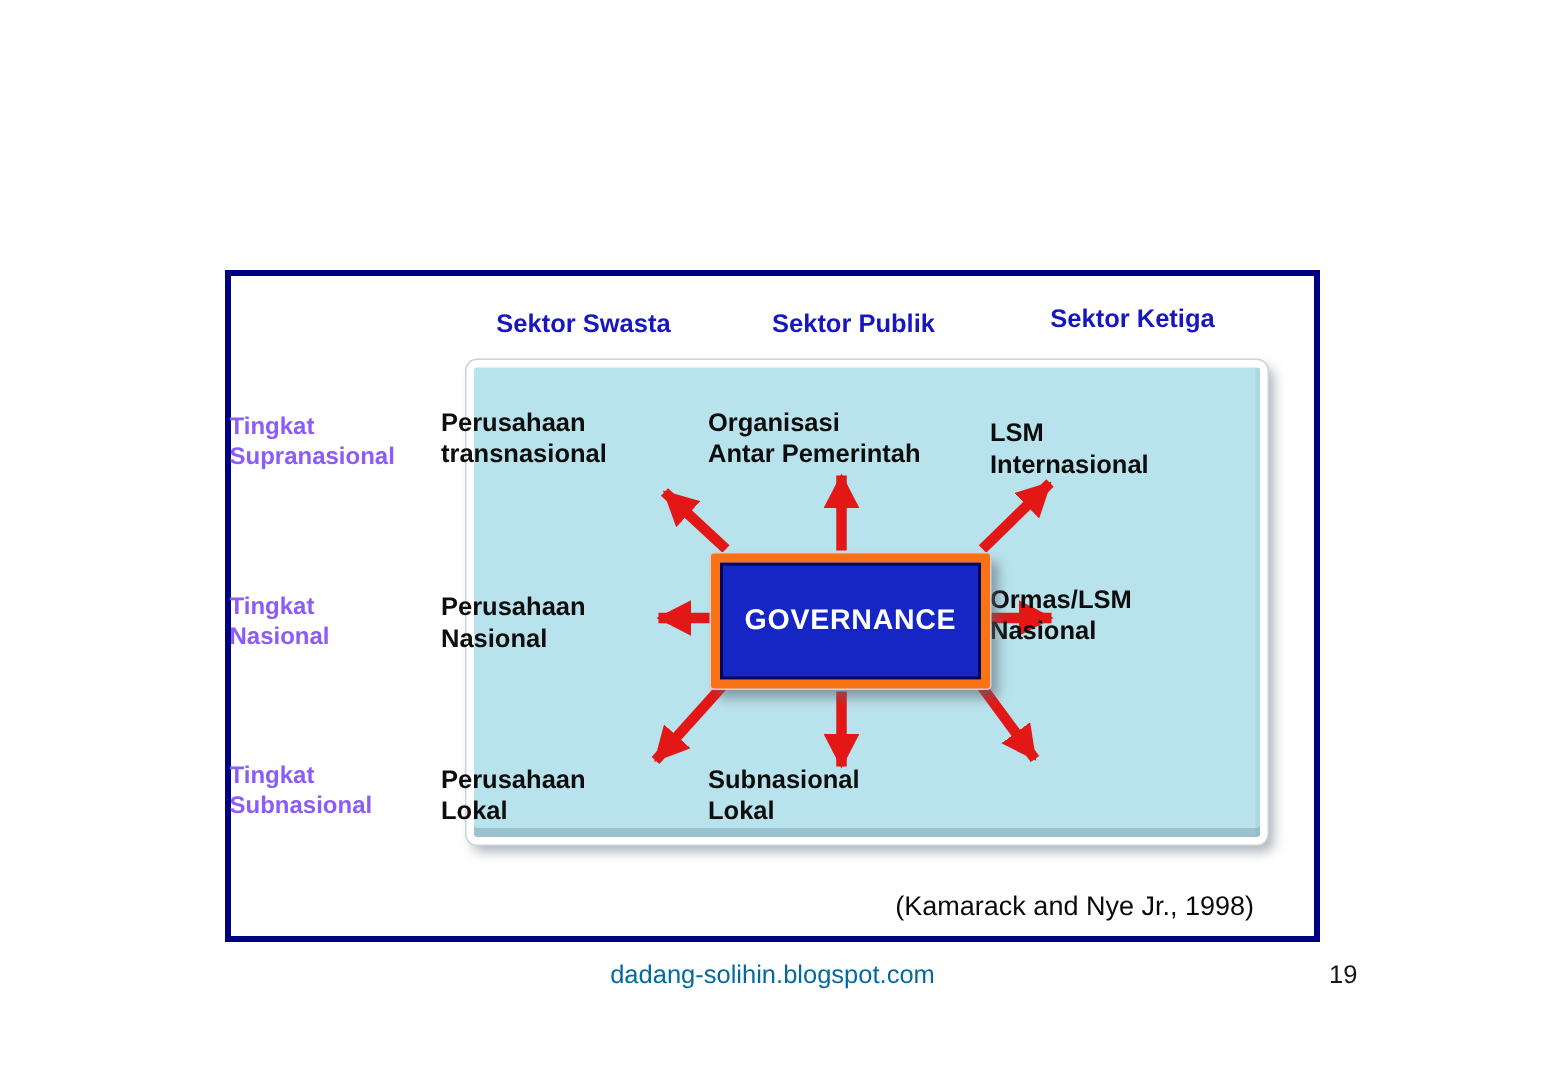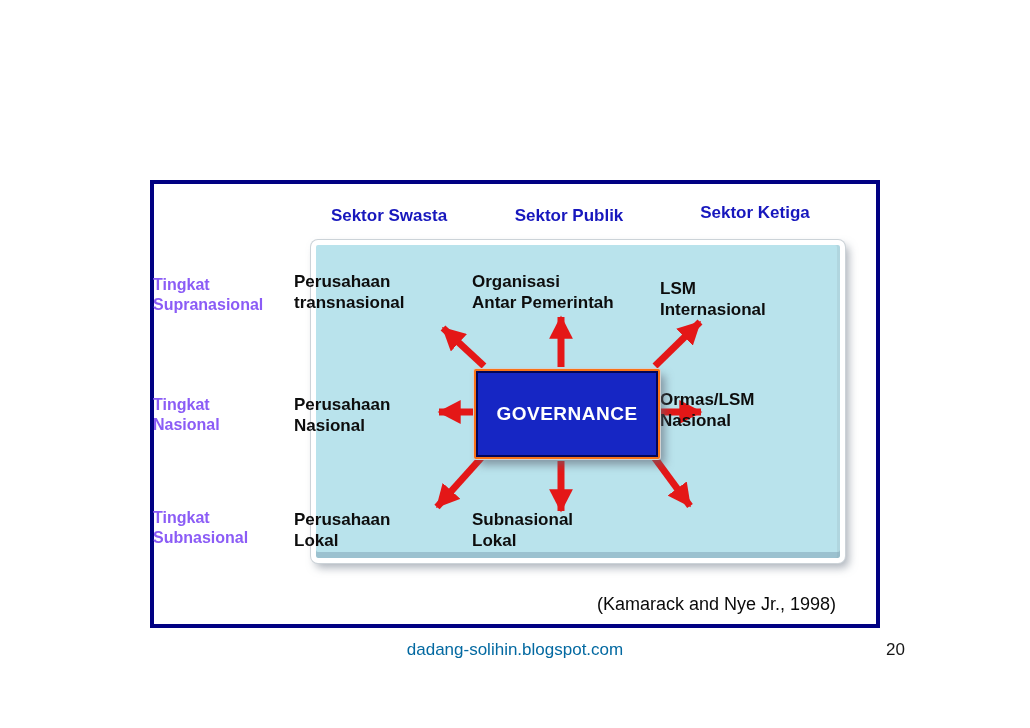--- a/index.html
+++ b/index.html
@@ -38,21 +38,21 @@
   .cell{
     position:absolute;width:190px;text-align:left;
     font-size:17px;font-weight:bold;color:#0d0d0d;line-height:21px;white-space:pre-line;
     z-index:4;
   }
 
   .arrows{position:absolute;left:280px;top:300px;z-index:3;}
 
   .gov{
     position:absolute;left:474px;top:369px;width:186px;height:90px;box-sizing:border-box;
-    background:#1626c4;border:2px solid #f97316;border-radius:2px;
+    background:#1626c4;border:6px solid #f97316;border-radius:2px;
     box-shadow:0 0 0 1px #d2d2d2, 5px 6px 8px rgba(95,100,115,0.6),
                inset 0 0 0 2px rgba(0,0,70,0.85);
     display:flex;align-items:center;justify-content:center;z-index:5;
   }
   .gov span{
     color:#ffffff;font-size:19px;font-weight:bold;letter-spacing:0.5px;
   }
 
   .citation{
     position:absolute;left:500px;top:594px;width:336px;text-align:right;
@@ -124,15 +124,15 @@
     </g>
   </svg>
 
   <div class="gov">
     <span>GOVERNANCE</span>
   </div>
 
   <div class="citation">(Kamarack and Nye Jr., 1998)</div>
 
   <div class="footer-site">dadang-solihin.blogspot.com</div>
-  <div class="footer-page">20</div>
+  <div class="footer-page">19</div>
 
 </div>
 
 </body></html>

